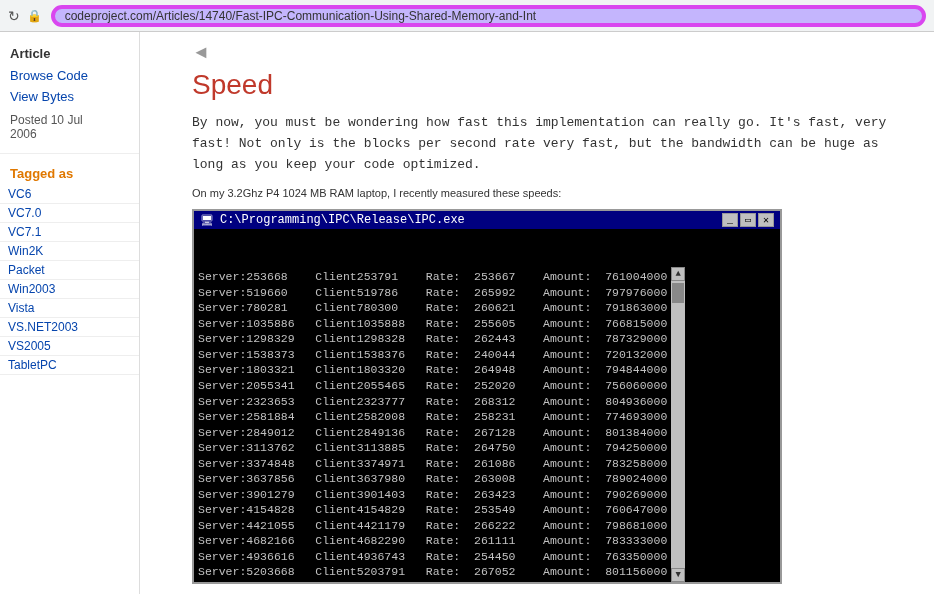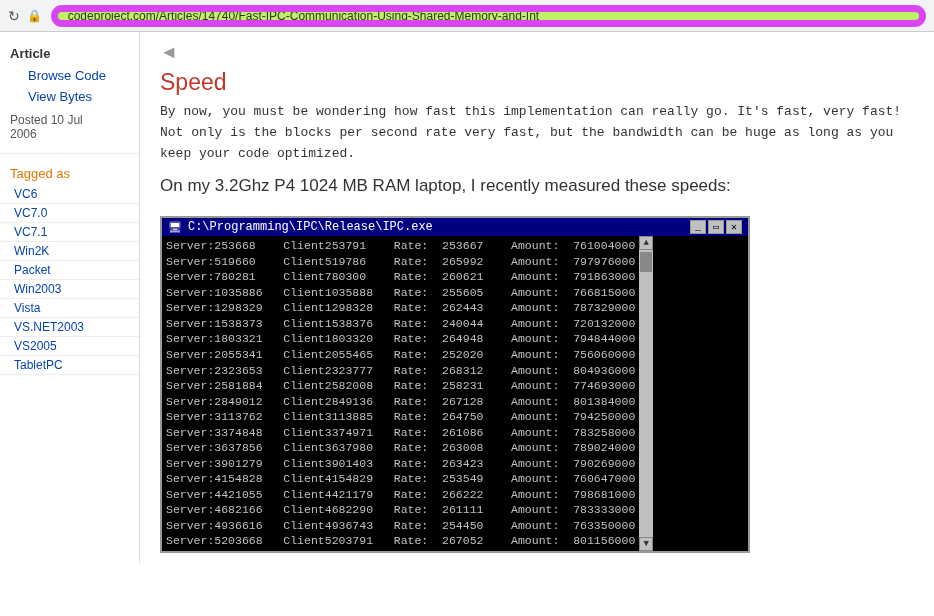--- a/index.html
+++ b/index.html
@@ -5,64 +5,64 @@
     * { margin: 0; padding: 0; box-sizing: border-box; }
     body { font-family: Arial, sans-serif; font-size: 13px; color: #333; background: #fff; display: flex; flex-direction: column; }
 
     .browser-bar {
       display: flex; align-items: center; background: #f1f3f4; border-bottom: 1px solid #ccc;
       padding: 4px 8px; gap: 8px; height: 32px;
     }
     .reload-icon { color: #555; font-size: 14px; cursor: pointer; }
     .lock-icon { color: #555; font-size: 12px; }
     .url-bar {
-      flex: 1; background: #bef264; border: 7px solid #d946ef; border-radius: 12px;
+      flex: 1; background: #c4b5fd; border: 4px solid #d946ef; border-radius: 12px;
       padding: 2px 10px; font-size: 12px; color: #333; height: 22px;
     }
 
-    .page-layout { display: flex; flex: 1; }
+    .page-layout { display: flex; flex: 1; gap: 32px; }
 
     .sidebar {
       width: 140px; min-width: 140px; border-right: 1px solid #ddd; padding: 8px 0;
     }
     .sidebar-section-title {
       font-weight: bold; font-size: 13px; padding: 6px 10px 4px 10px; color: #333;
     }
     .sidebar-link {
-      display: block; color: #0645ad; text-decoration: none; padding: 3px 28px;
+      display: block; color: #0645ad; text-decoration: none; padding: 3px 10px;
       font-size: 13px; cursor: pointer;
     }
     .sidebar-posted {
       padding: 6px 10px; font-size: 12px; color: #555;
     }
     .sidebar-divider { border: none; border-top: 1px solid #eee; margin: 6px 0; }
     .tagged-as-title {
-      color: #e07800; font-weight: normal; font-size: 13px; padding: 6px 10px 4px 10px;
+      color: #e07800; font-weight: bold; font-size: 13px; padding: 6px 10px 4px 10px;
     }
     .tag-link {
-      display: block; color: #0645ad; text-decoration: none; padding: 2px 14px;
+      display: block; color: #0645ad; text-decoration: none; padding: 2px 8px;
       font-size: 12px; cursor: pointer; border-bottom: 1px solid #eee;
     }
 
     .main-content {
       flex: 1; padding: 10px 20px; overflow-y: auto;
     }
 
     .back-arrow { color: #999; font-size: 18px; margin-bottom: 6px; display: inline-block; }
 
     h1.speed-title {
-      color: #c0392b; font-size: 23px; font-weight: normal; margin-bottom: 6px;
+      color: #c0392b; font-size: 28px; font-weight: normal; margin-bottom: 12px;
     }
 
     .intro-text {
       font-size: 13px; line-height: 1.6; margin-bottom: 12px; color: #333; font-family: Liberation Mono, monospace;
     }
 
     .speed-label {
-      font-size: 17px; margin-bottom: 20px;
+      font-size: 11px; margin-bottom: 10px;
     }
     .bandwidth-label {
       font-size: 13px; margin-bottom: 10px;
     }
 
     .console-window {
       border: 2px solid #999; width: 590px; background: #000; font-family: 'Courier New', monospace;
     }
     .console-titlebar {
       background: #000080; color: #fff; font-size: 12px; padding: 2px 6px;
@@ -73,21 +73,21 @@
     .console-title-text { font-size: 12px; }
     .console-titlebar-buttons { display: flex; gap: 2px; }
     .console-btn {
       background: #c0c0c0; color: #000; font-size: 10px; width: 16px; height: 14px;
       display: flex; align-items: center; justify-content: center; border: 1px solid #999; cursor: pointer;
     }
     .console-body {
       padding: 2px 4px; font-size: 11.5px; color: #c0c0c0; line-height: 1.35;
       min-height: 280px; white-space: pre; overflow: hidden;
     }
-    .console-with-scroll { display: flex; }
+    .console-with-scroll { display: flex; margin-top: 38px; }
     .scrollbar-track {
       background: #c0c0c0; width: 14px; display: flex; flex-direction: column;
       align-items: center; justify-content: flex-start;
     }
     .scrollbar-up-btn, .scrollbar-down-btn {
       background: #c0c0c0; border: 1px solid #888; width: 14px; height: 14px;
       display: flex; align-items: center; justify-content: center; cursor: pointer; font-size: 9px;
     }
     .scrollbar-thumb {
       background: #888; width: 12px; height: 20px; margin: 2px auto;

